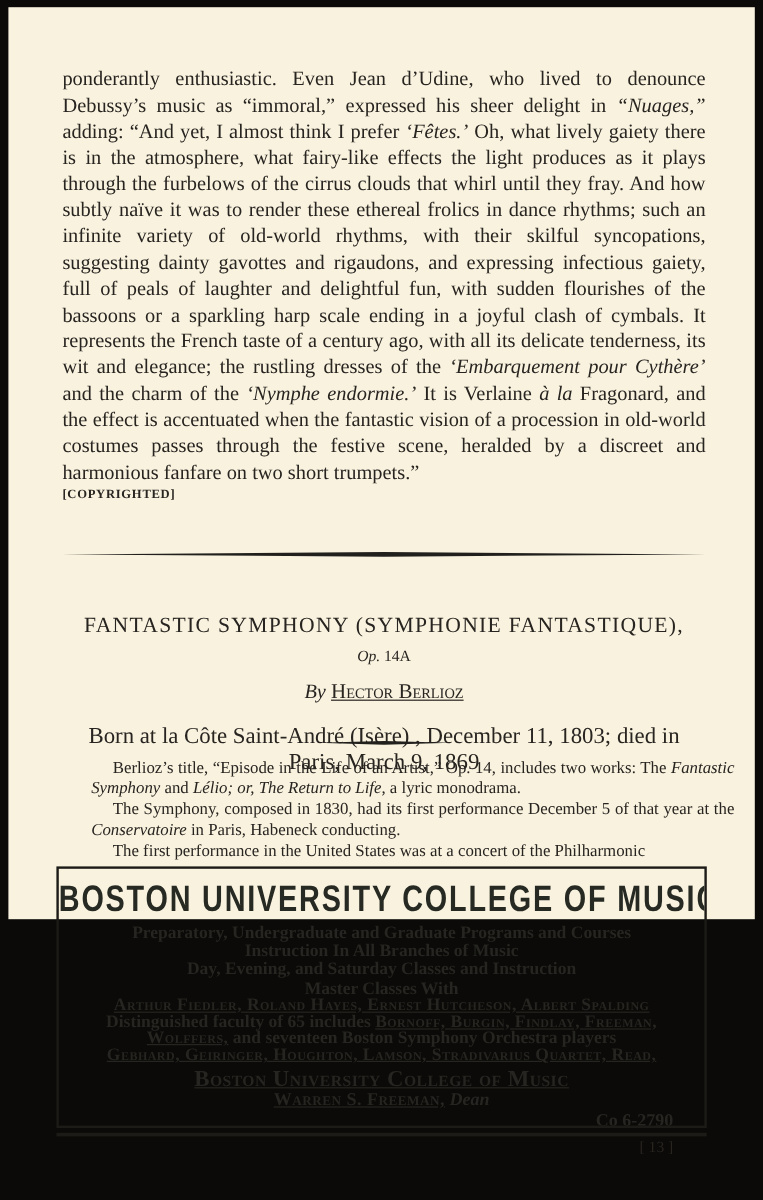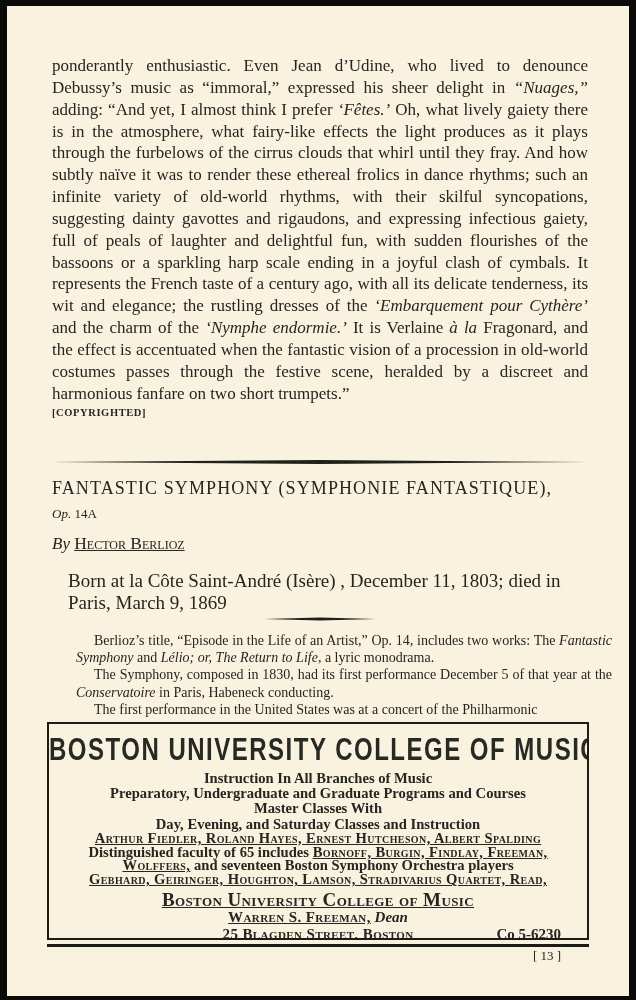--- a/index.html
+++ b/index.html
@@ -7,21 +7,21 @@
     width: 636px; height: 1000px;
     background: #0b0a08;
     position: relative;
     overflow: hidden;
     font-family: "Liberation Serif", serif;
     color: #282420;
   }
   .page {
     position: absolute;
     left: 7px; top: 6px;
-    width: 622px; height: 990px;
+    width: 622px; height: 760px;
     background: #f8f2df;
   }
   .blk { position: absolute; left: 45px; width: 536px; }
   .it { font-style: italic; }
   .sc { font-variant: small-caps; text-decoration: underline; }
 
   .body-par {
     top: 49px;
     font-size: 17px;
     line-height: 21.85px;
@@ -30,21 +30,21 @@
   .copyright {
     top: 401px;
     text-align: left;
     font-size: 10.5px;
     font-weight: bold;
     letter-spacing: 0.6px;
   }
   .rule-long { top: 453px; height: 6px; }
   .rule-long svg, .rule-short svg { display: block; }
 
-  .heading { top: 472px; text-align: left; }
+  .heading { top: 505px; text-align: center; }
   .h-title  { font-size: 18px; letter-spacing: 1.1px; margin: 0 0 7px; }
   .h-opus   { font-size: 13px; margin: 0 0 11px; }
   .h-by     { font-size: 17px; margin: 0 0 14px; }
   .h-by .sc { font-size: 17.5px; }
   .h-dates  { font-size: 19px; margin: 16px; }
 
   .rule-short { position: absolute; left: 257px; top: 610px; width: 112px; height: 6px; }
 
   .notes {
     top: 626px;
@@ -127,33 +127,32 @@
   </div>
 
   <div class="blk notes">
     <p><span>Berlioz’s title, “Episode in the Life of an Artist,” Op. 14, includes two works: The </span><span class="it">Fantastic Symphony</span><span> and </span><span class="it">Lélio; or, The Return to Life,</span><span> a lyric monodrama.</span></p>
     <p><span>The Symphony, composed in 1830, had its first performance December 5 of that year at the </span><span class="it">Conservatoire</span><span> in Paris, Habeneck conducting.</span></p>
     <p><span>The first performance in the United States was at a concert of the Philharmonic</span></p>
   </div>
 
   <div class="adbox">
     <div class="ad-headline">BOSTON UNIVERSITY COLLEGE OF MUSIC</div>
+    <div class="ad-line">Preparatory, Undergraduate and Graduate Programs and Courses</div>
     <div class="ad-line">Instruction In All Branches of Music</div>
-    <div class="ad-line">Preparatory, Undergraduate and Graduate Programs and Courses</div>
+    <div class="ad-line">Day, Evening, and Saturday Classes and Instruction</div>
     <div class="ad-line">Master Classes With</div>
-    <div class="ad-line">Day, Evening, and Saturday Classes and Instruction</div>
     <div class="ad-faculty"><span class="sc">Arthur Fiedler, Roland Hayes, Ernest Hutcheson, Albert Spalding</span></div>
     <div class="ad-faculty"><span>Distinguished faculty of 65 includes </span><span class="sc">Bornoff, Burgin, Findlay, Freeman,</span></div>
     <div class="ad-faculty"><span class="sc">Wolffers,</span><span> and seventeen Boston Symphony Orchestra players</span></div>
     <div class="ad-faculty"><span class="sc">Gebhard, Geiringer, Houghton, Lamson, Stradivarius Quartet, Read,</span></div>
     <div class="ad-school"><span class="sc">Boston University College of Music</span></div>
     <div class="ad-dean"><span class="sc">Warren S. Freeman,</span><span class="it"> Dean</span></div>
     <div class="ad-address-row">
-      <span class="ad-address"><span class="sc">25 Blagden Street, Boston</span></span>
-      <span class="ad-phone">Co 5-6230</span>
+      <span class="ad-phone">Co 6-2790</span>
     </div>
   </div>
 
   <div class="bottom-rule"></div>
 
   <div class="page-number">[ 13 ]</div>
 
 </div>
 
 </body></html>

